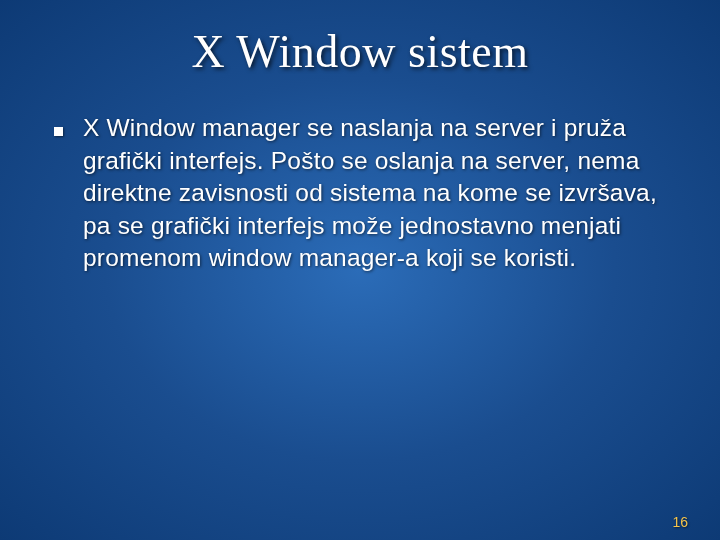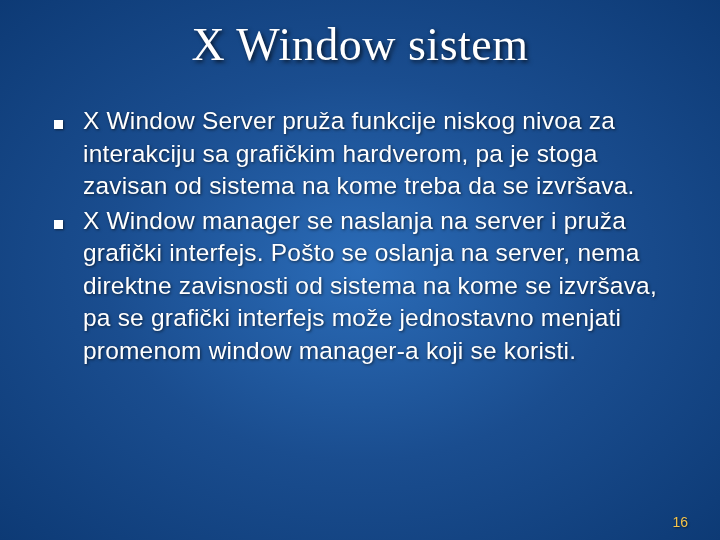--- a/index.html
+++ b/index.html
@@ -6,21 +6,21 @@
   html, body { width: 720px; height: 540px; overflow: hidden; }
   body {
     background: radial-gradient(ellipse at center, #2b6cb8 0%, #1a4d8f 50%, #0d3a75 100%);
     color: #ffffff;
     font-family: Verdana, Geneva, sans-serif;
     position: relative;
   }
   .slide {
     width: 100%;
     height: 100%;
-    padding: 18px 40px 30px 40px;
+    padding: 25px 40px 30px 40px;
     position: relative;
     border-radius: 8px;
   }
   .title {
     font-family: "Times New Roman", Times, serif;
     font-size: 46px;
     font-weight: normal;
     text-align: center;
     text-shadow: 2px 2px 4px rgba(0,0,0,0.7);
     margin-bottom: 34px;
@@ -60,21 +60,17 @@
   }
 </style>
 </head>
 <body>
 
 <div class="slide">
   <h1 class="title">X Window sistem</h1>
   <ul class="bullets">
     <li>
       <span class="bullet-marker"></span>
-      <span class="bullet-text">X Window Server pruža funkcije niskog nivoa za interakciju sa grafičkim hardverom, pa je stoga zavisan od sistema na kome treba da se izvršava.</span>
-    </li>
-    <li>
-      <span class="bullet-marker"></span>
       <span class="bullet-text">X Window manager se naslanja na server i pruža grafički interfejs. Pošto se oslanja na server, nema direktne zavisnosti od sistema na kome se izvršava, pa se grafički interfejs može jednostavno menjati promenom window manager-a koji se koristi.</span>
     </li>
   </ul>
   <div class="page-number">16</div>
 </div>
 
 </body></html>

